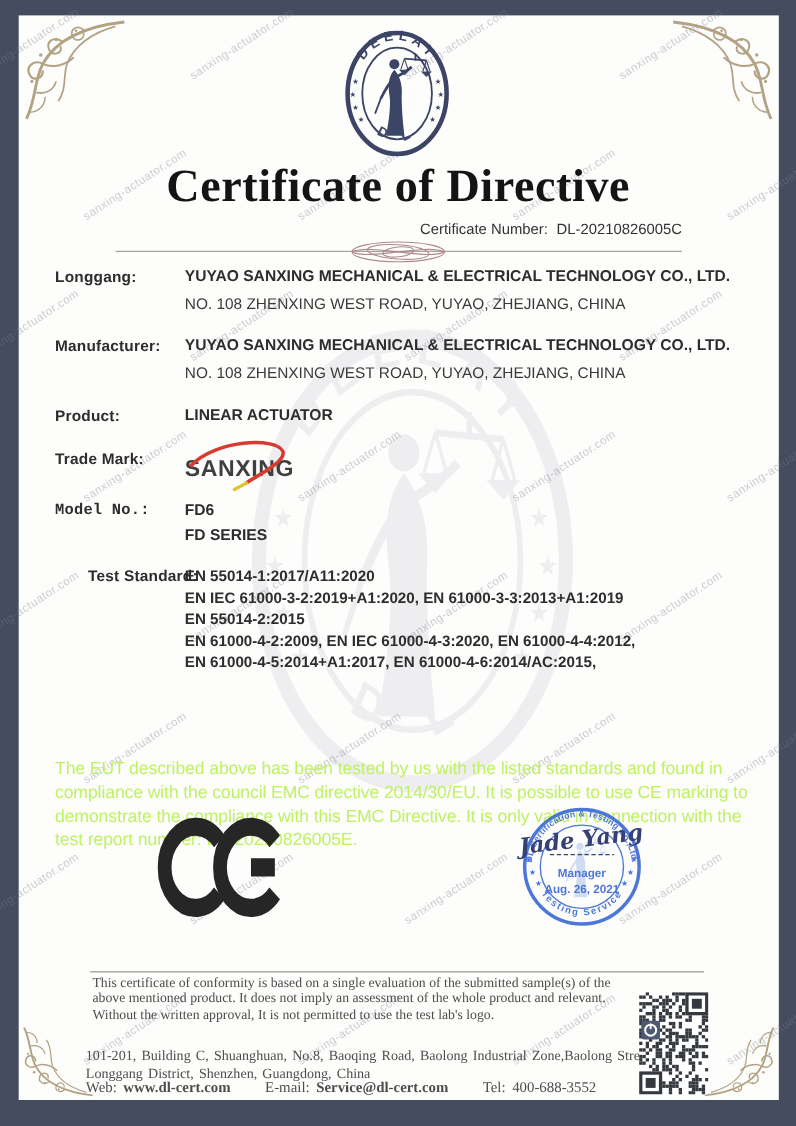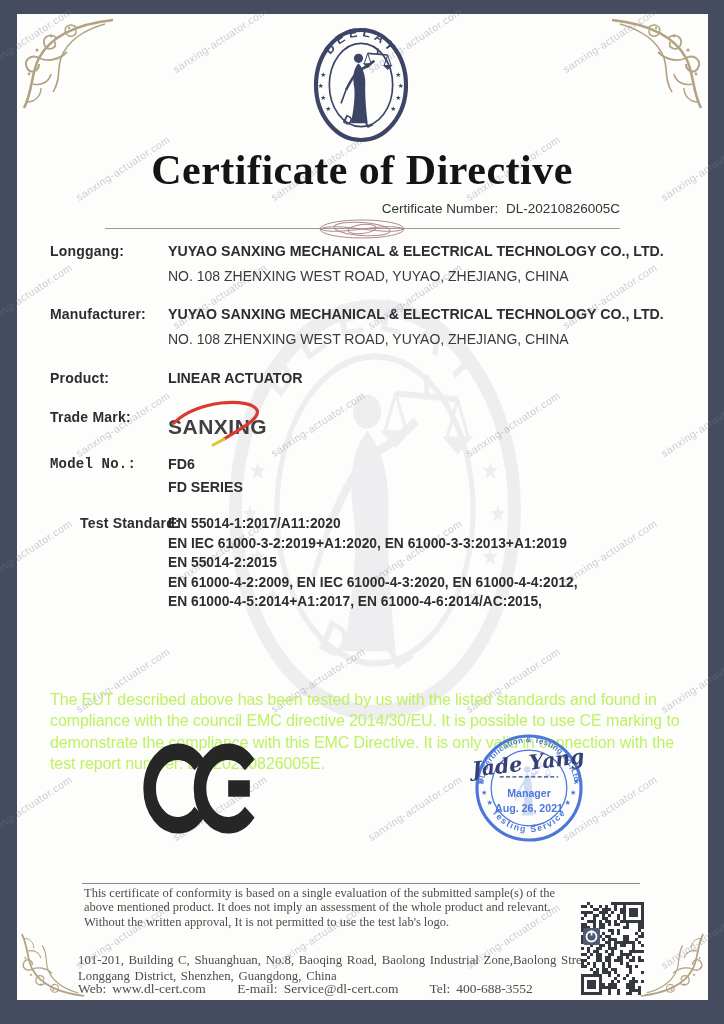--- a/index.html
+++ b/index.html
@@ -21,21 +21,21 @@
   .bodytext{left:50px;top:689px;width:632px;font-size:16px;line-height:21.3px;color:#bef264;letter-spacing:-0.1px;}
   .sig{font-family:"DejaVu Serif",serif;font-style:italic;font-weight:bold;}
   .footrule{top:883px;left:82px;width:558px;border-top:1px solid #8a8a8a;}
   .serif{font-family:"Liberation Serif",serif;color:#4d4d4d;}
   .disclaimer{left:84px;top:886px;width:488px;font-size:12.5px;line-height:14.4px;}
   .f-company{left:78px;top:937px;font-size:13.5px;}
   .f-addr1{left:78px;top:953px;width:580px;font-size:12.8px;word-spacing:1.5px;}
   .f-addr2{left:78px;top:969px;font-size:12.8px;word-spacing:1.5px;text-align:center;}
   .f-web{left:78px;top:981px;font-size:13.5px;}
   .f-web span{margin-right:6px;}
-  .f-web .gap{margin-right:28px;}
+  .f-web .gap{margin-right:28px;font-weight:bold;}
   .brandwrap{left:166px;top:398px;width:110px;height:50px;}
   .brandtext{position:absolute;left:2px;top:17px;font-weight:bold;font-size:21px;color:#3f3f3f;letter-spacing:.5px;}
 </style>
 </head>
 <body>
 
 <svg width="0" height="0" style="position:absolute" aria-hidden="true">
   <defs>
     <path id="arcTop" d="M 15.6,85 A 46,58 0 1 1 104.4,85" fill="none"></path>
     <path id="arcBot" d="M 27.2,99.8 A 40,52 0 0 0 92.8,99.8" fill="none"></path>

